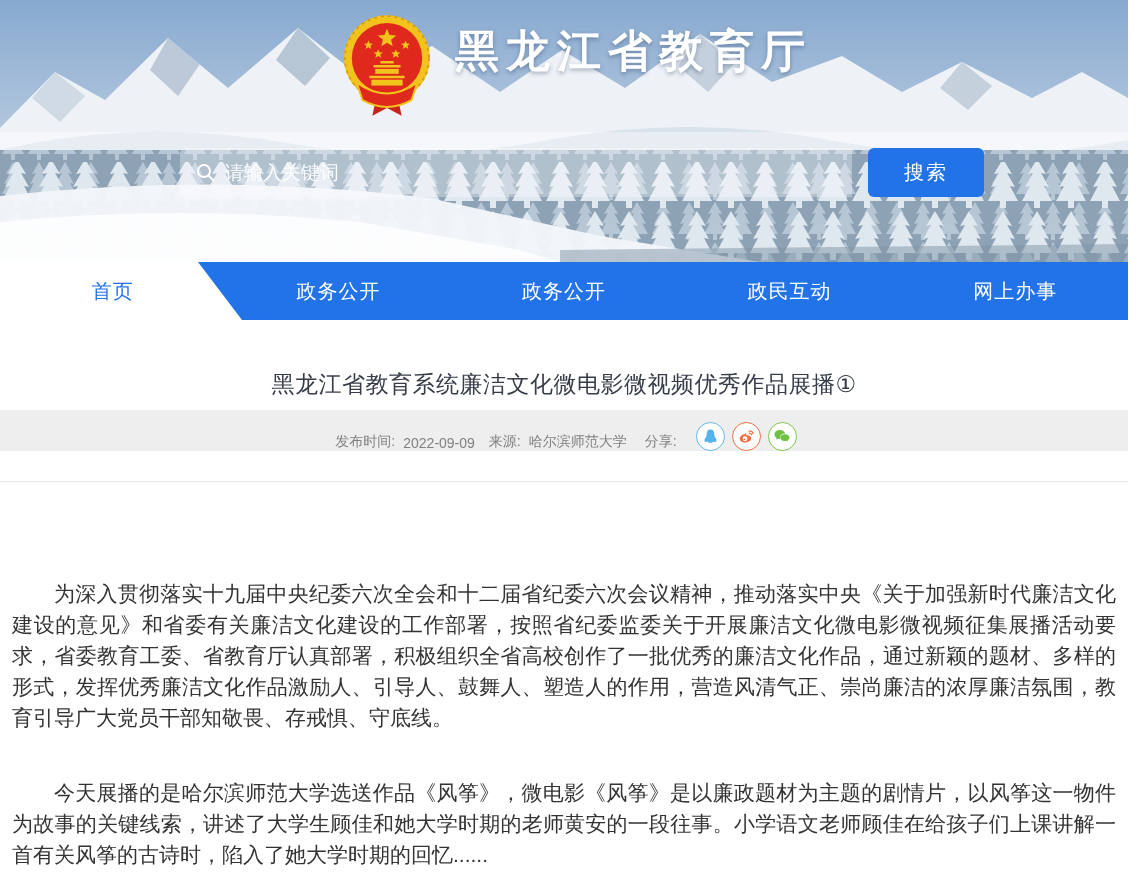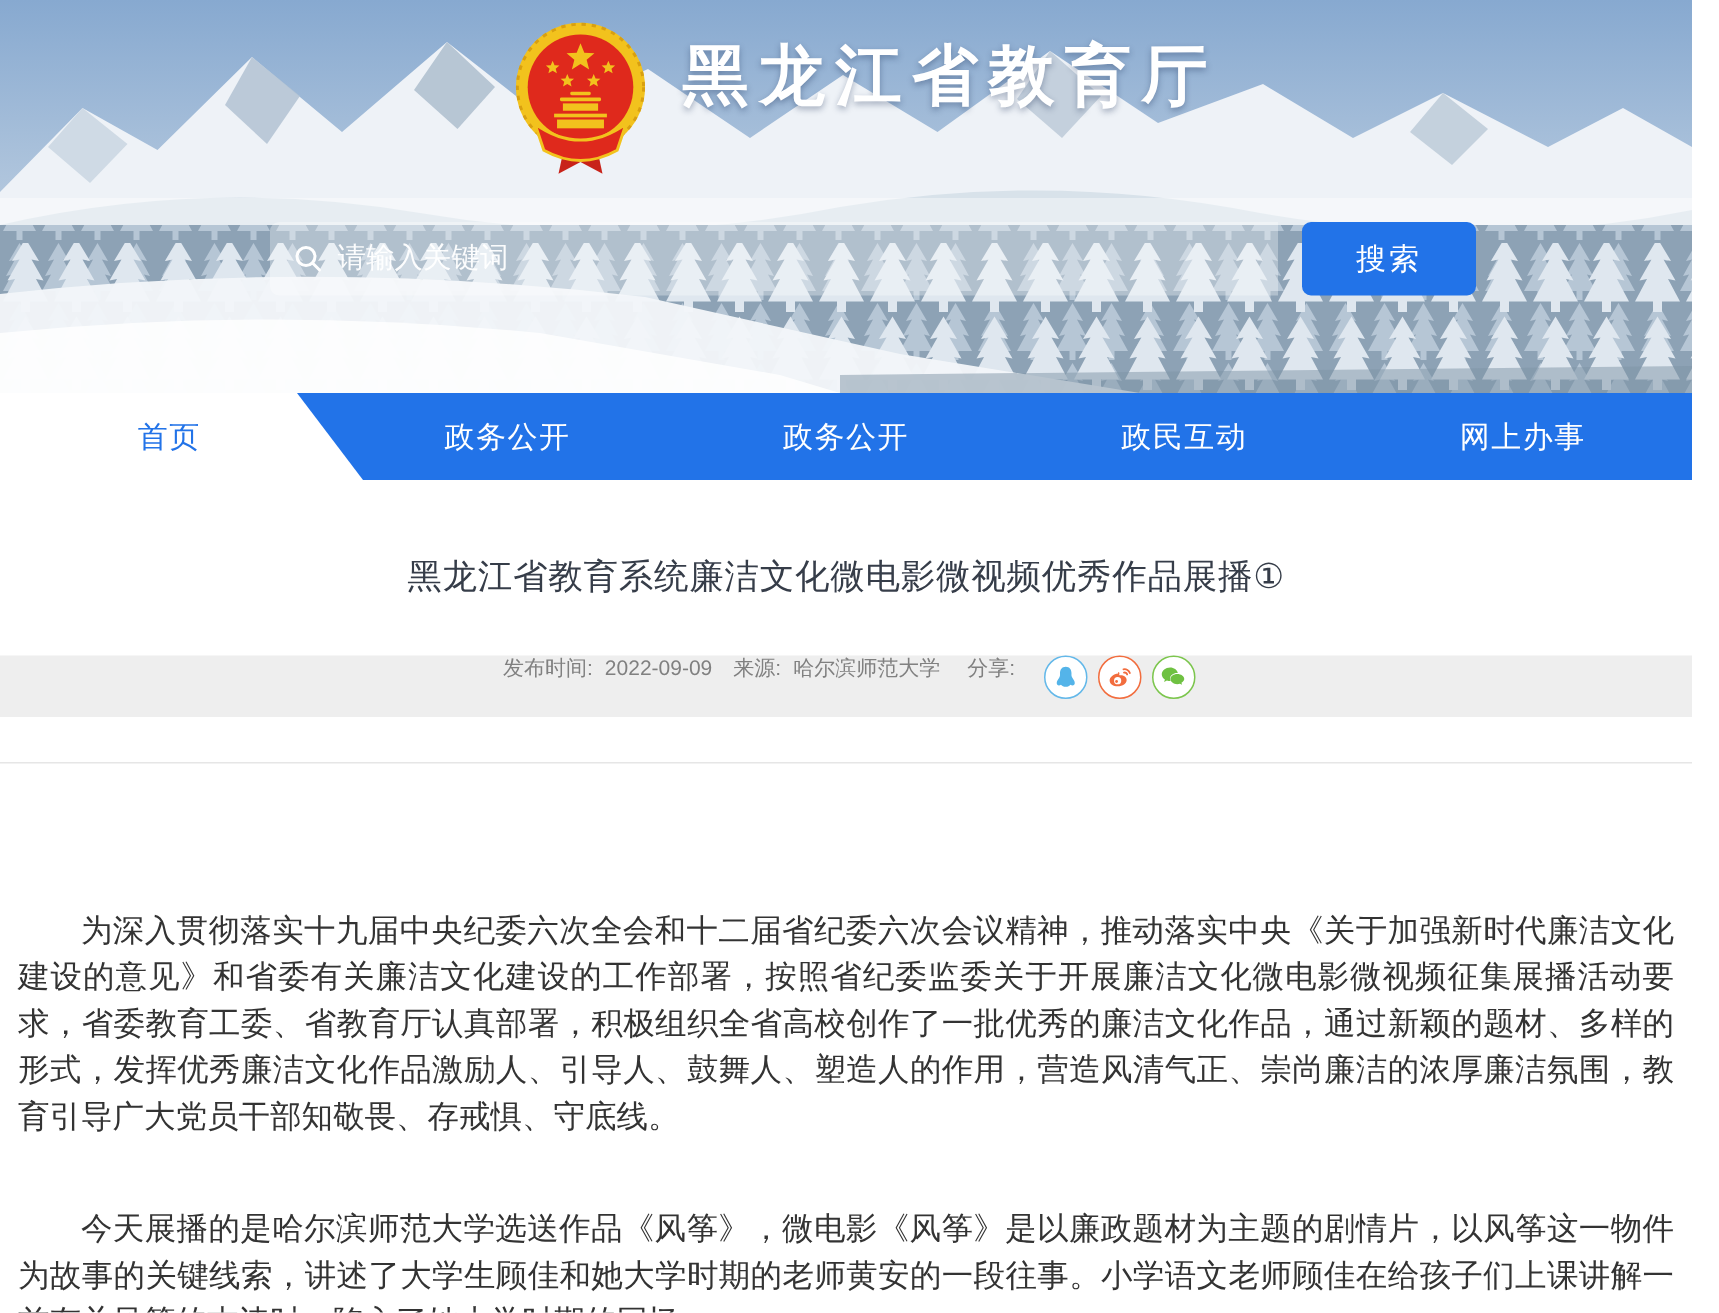--- a/index.html
+++ b/index.html
@@ -58,22 +58,22 @@
   }
   .nav-item.active { color:#2273e8;text-align:right; }
 
   
   .article-head { padding-top:50px; }
   .article-title {
     text-align:center; font-size:23px; font-weight:normal; color:#363d49;
     letter-spacing:.5px; line-height:1.3;
   }
   .meta-bar {
-    margin-top:37px; height:41px; background:#eeeeee;
-    display:flex; align-items:flex-start; justify-content:center;
+    margin-top:10px; height:41px; background:#eeeeee;
+    display:flex; align-items:flex-end; justify-content:center;
     font-size:14px; color:#808080;
   }
   .meta-bar .meta-part { margin:0 4px; }
   .meta-bar .share-label { margin-left:14px; }
   .share-icons { display:flex; align-items:center; margin-left:8px; }
   .share-circle {
     width:29px; height:29px; border-radius:50%; background:#ffffff;
     display:flex; align-items:center; justify-content:center;
     margin-left:7px; cursor:pointer;
   }

